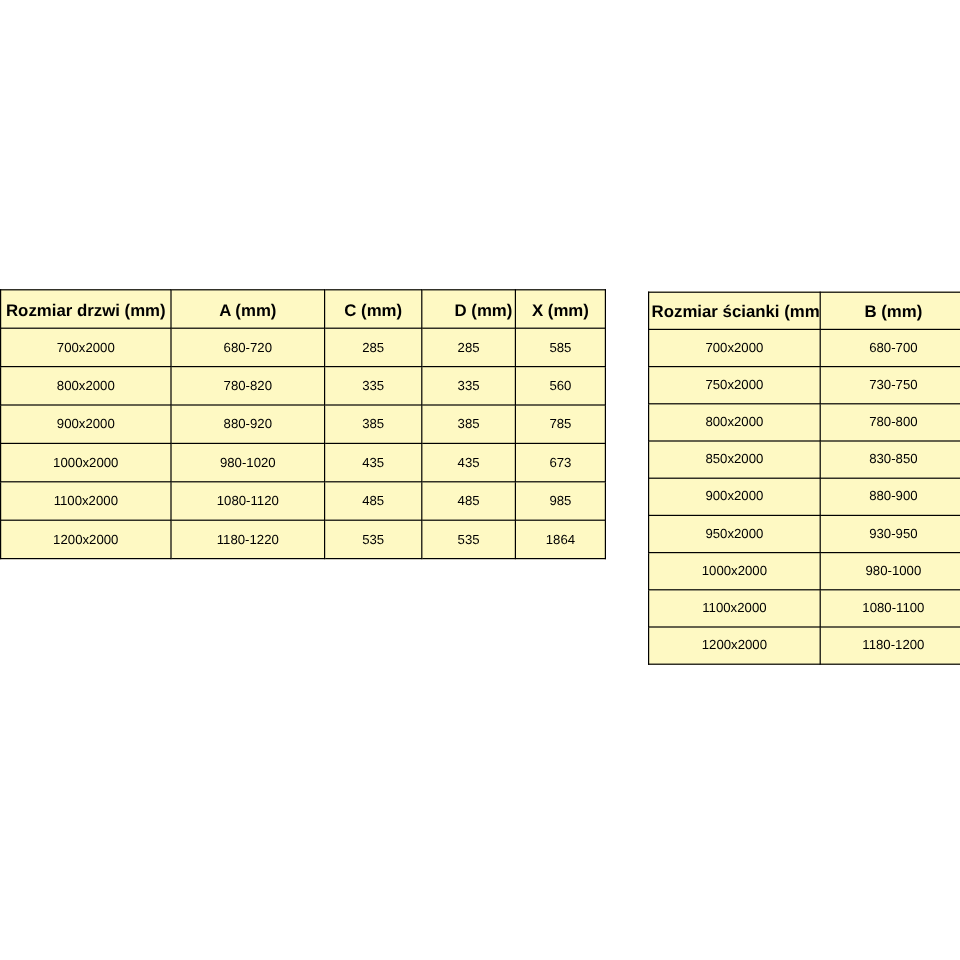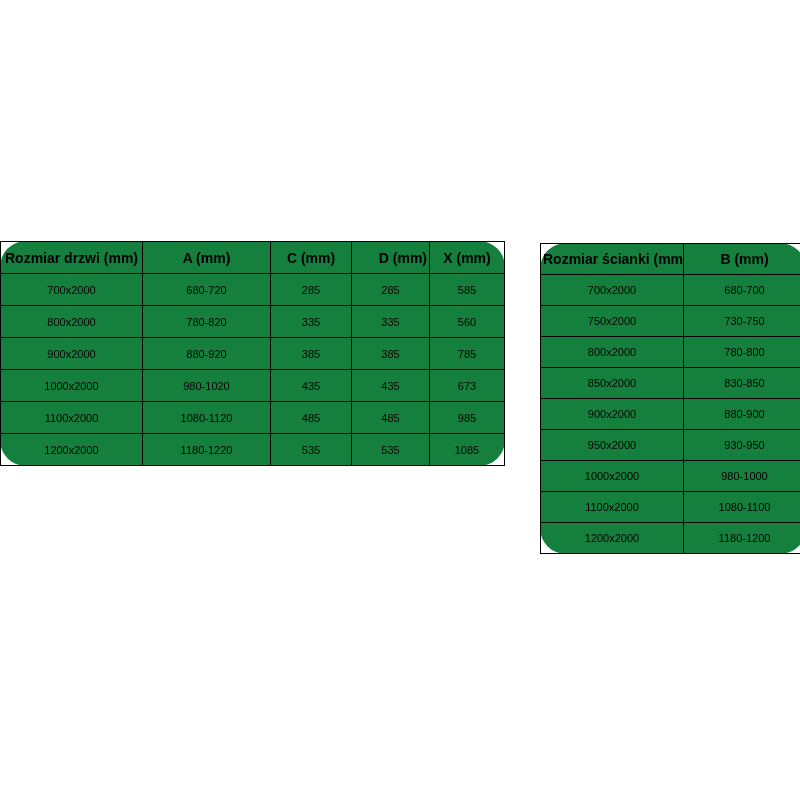--- a/index.html
+++ b/index.html
@@ -12,23 +12,22 @@
     position: relative;
     width: 800px;
     height: 800px;
     background: #ffffff;
     overflow: hidden;
   }
   table.spec {
     position: absolute;
     border-collapse: collapse;
     table-layout: fixed;
-    background: #15803d;
+    background: #fef9c3;
     color: #000000;
-    border-radius: 26px;
   }
   table.spec th, table.spec td {
     border: 1px solid #000000;
     text-align: center;
     vertical-align: middle;
     padding: 0 2px;
     white-space: nowrap;
     overflow: hidden;
   }
   table.spec th {
@@ -110,21 +109,21 @@
           <td>1080-1120</td>
           <td>485</td>
           <td>485</td>
           <td>985</td>
         </tr>
         <tr>
           <td>1200x2000</td>
           <td>1180-1220</td>
           <td>535</td>
           <td>535</td>
-          <td>1085</td>
+          <td>1864</td>
         </tr>
       </tbody>
   </table>
 
   <table class="spec t-walls">
     <thead>
       <tr>
           <th>Rozmiar ścianki (mm)</th>
           <th>B (mm)</th>
         </tr>

